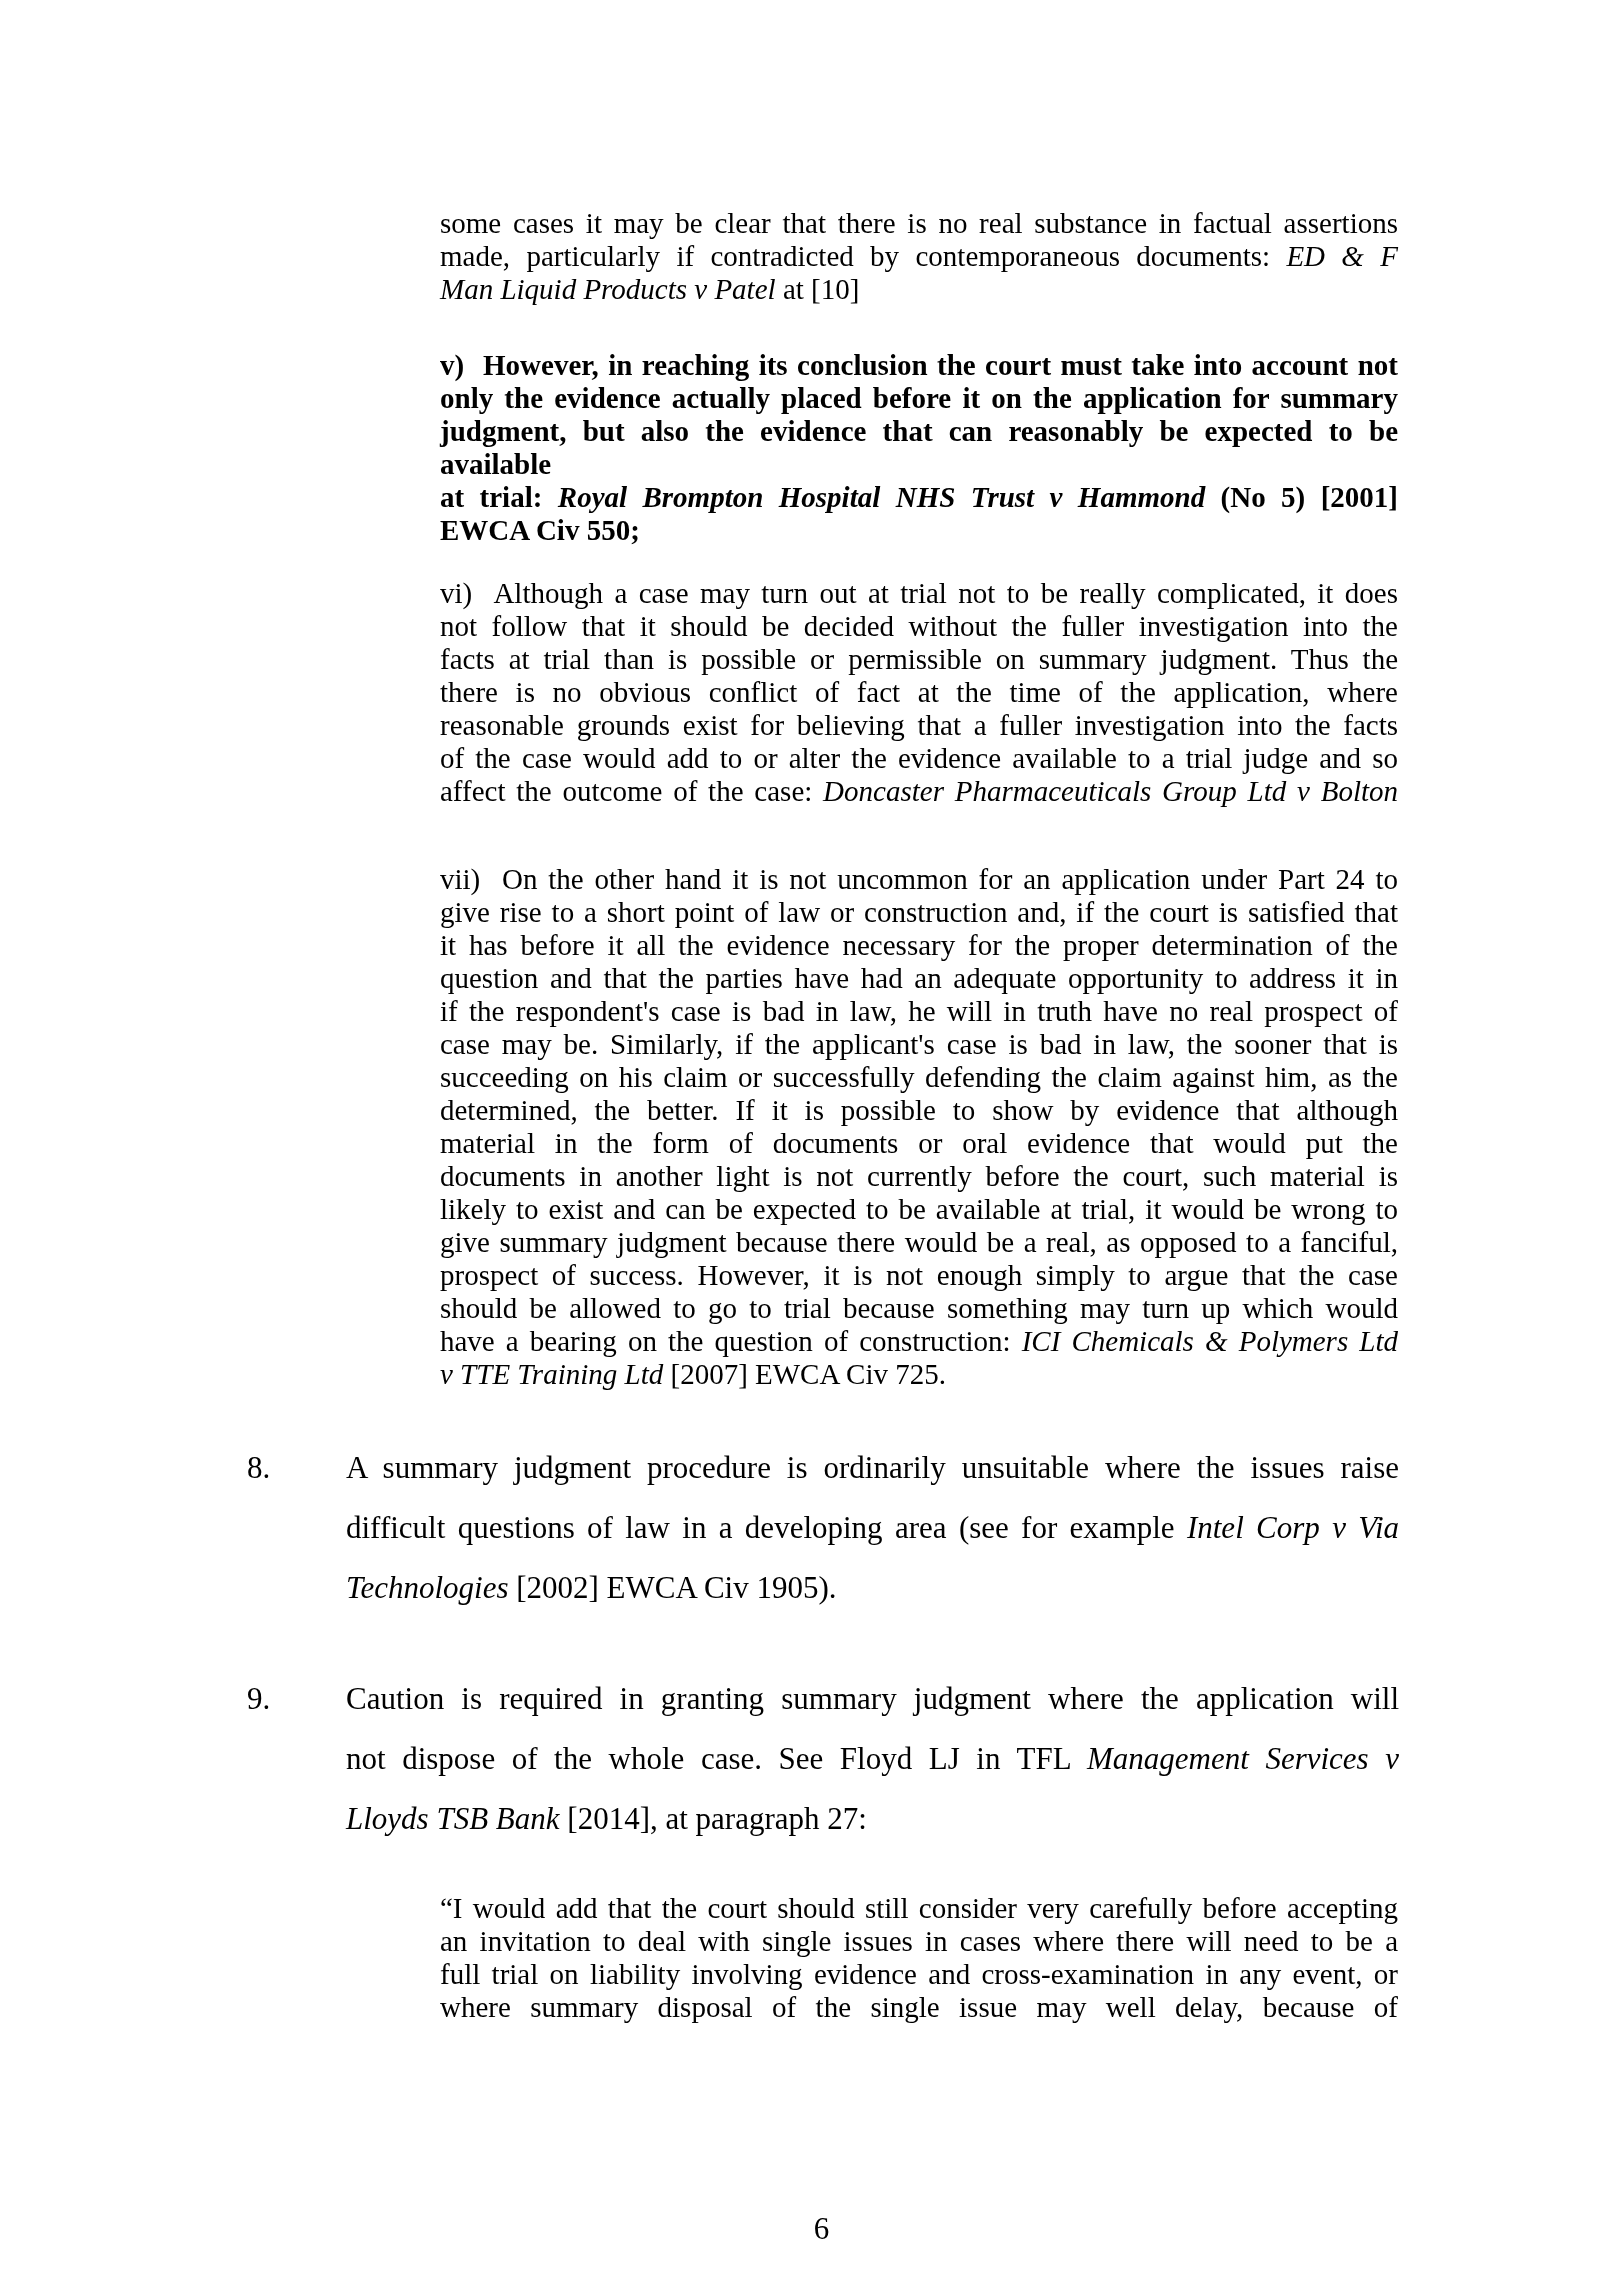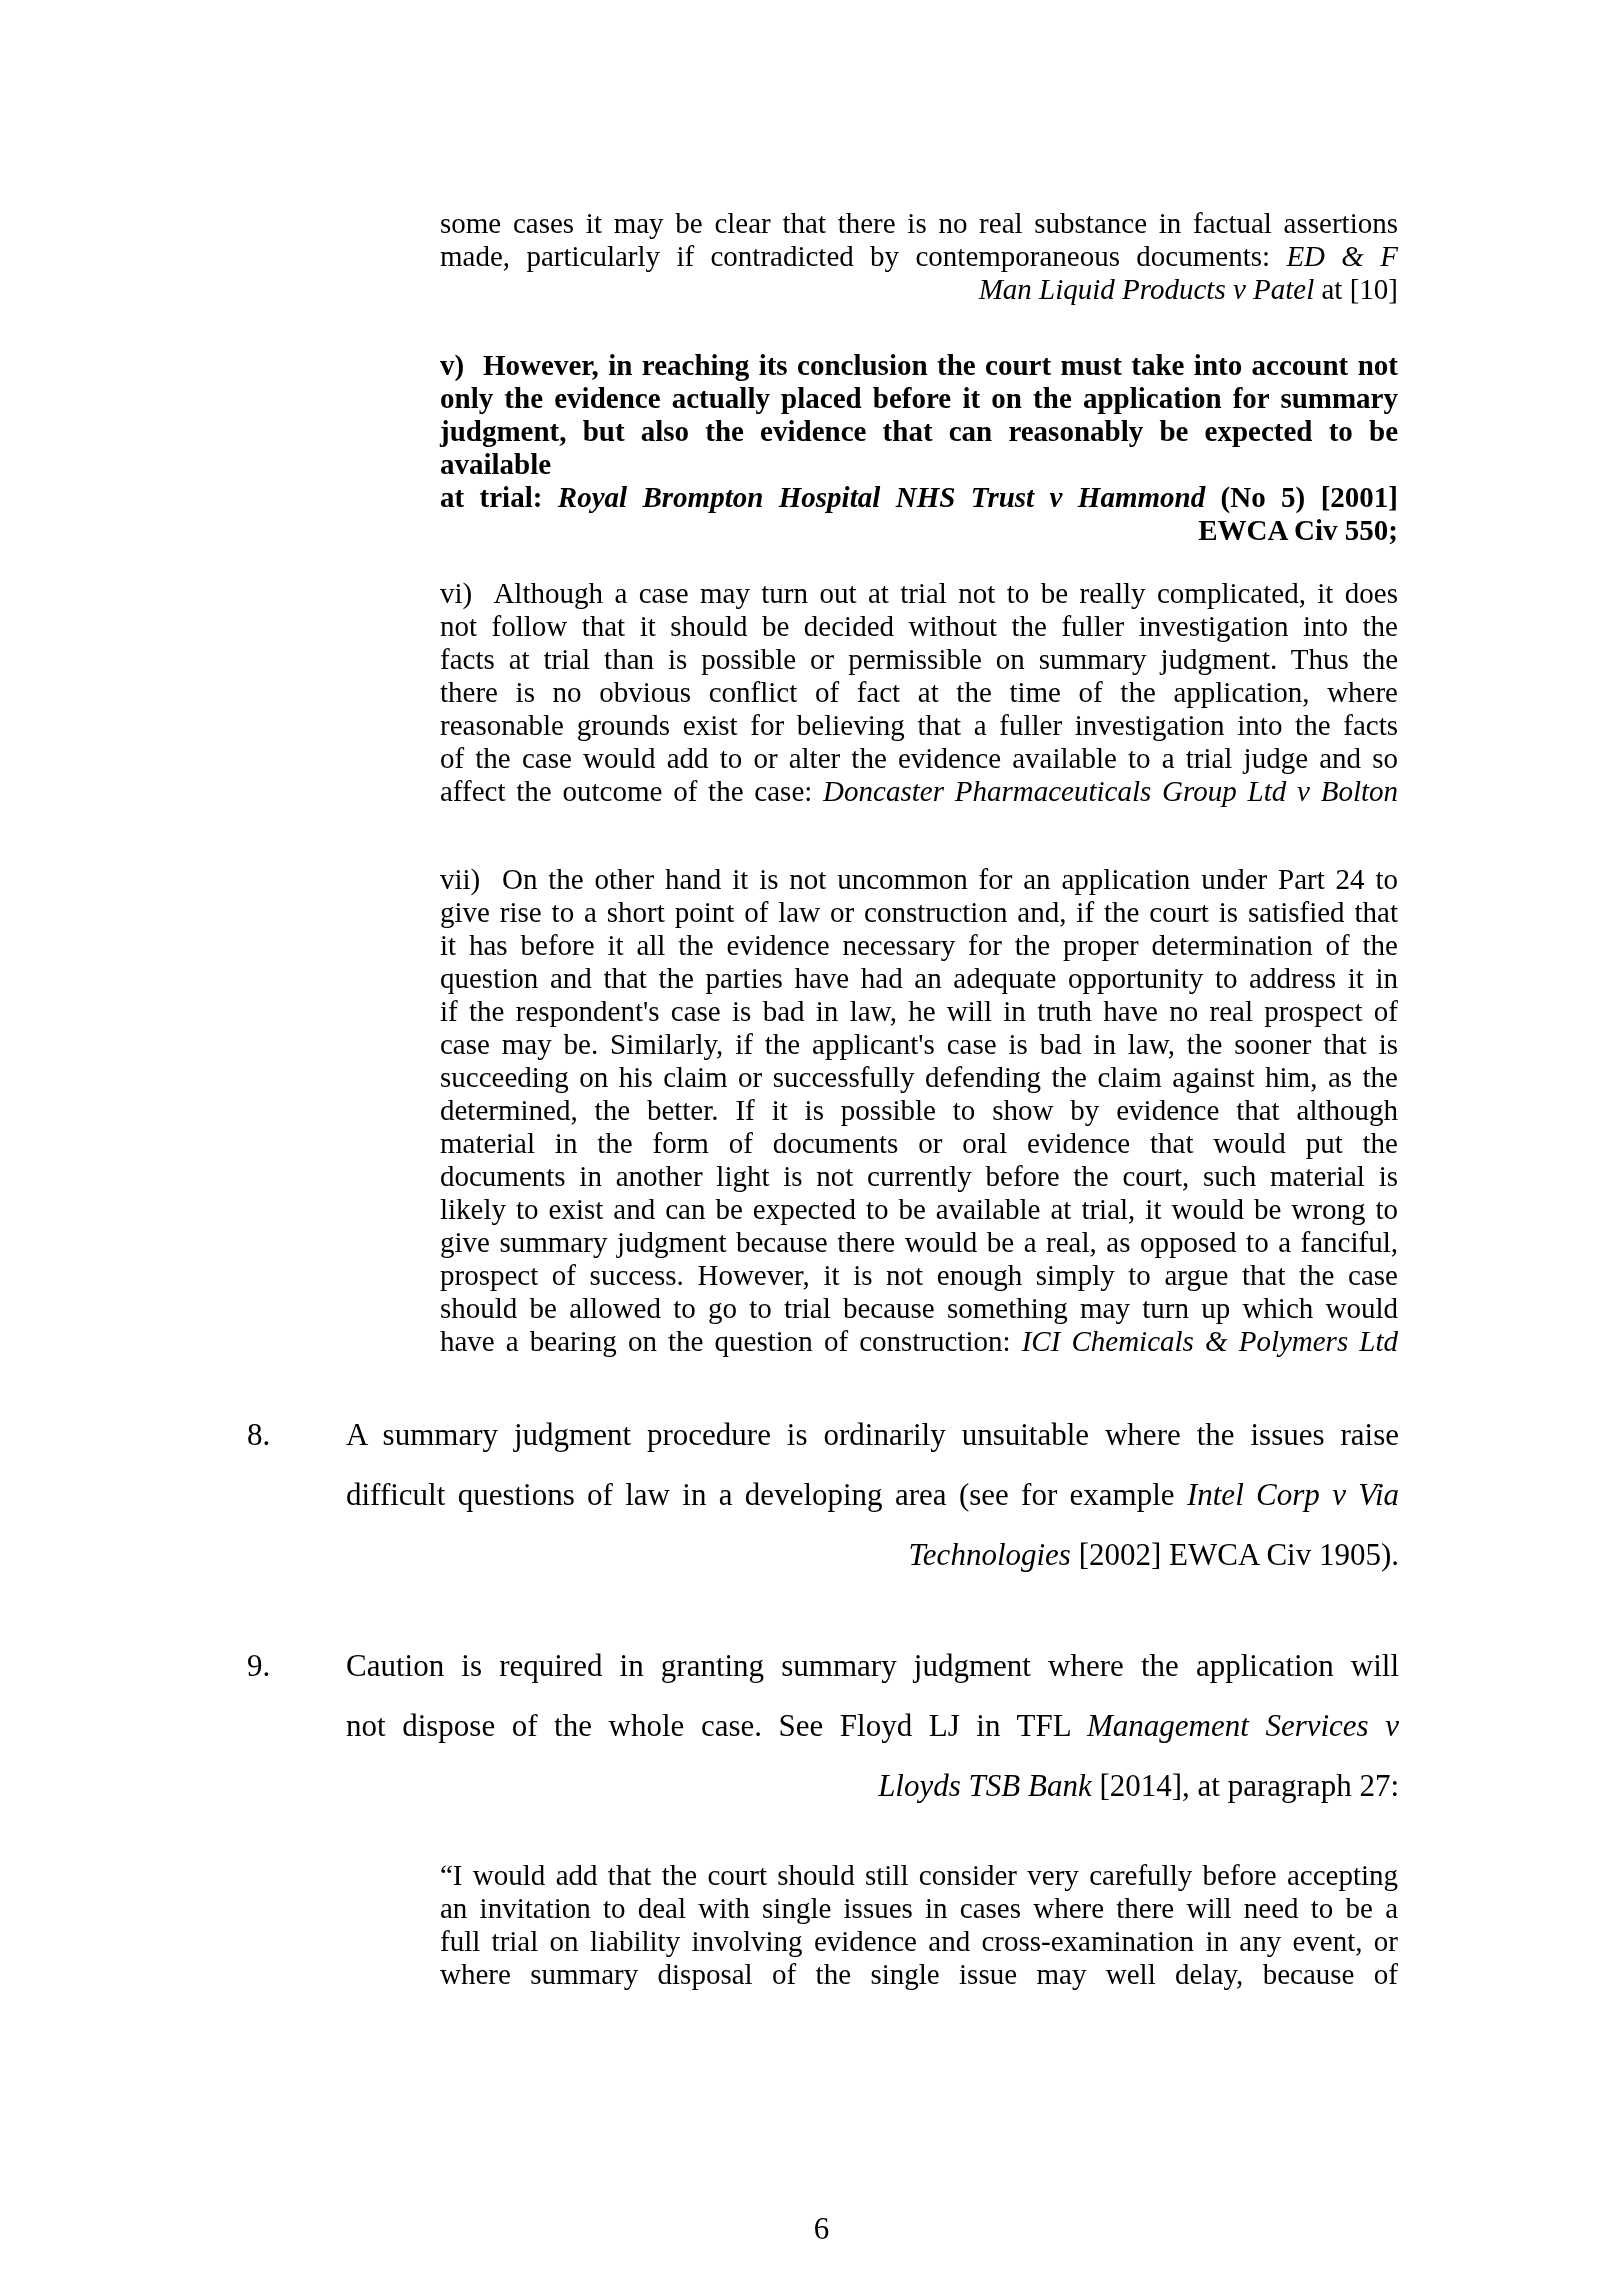--- a/index.html
+++ b/index.html
@@ -36,21 +36,21 @@
     margin-left: 346px;
     width: 1053px;
     font-size: 31px;
     line-height: 60px;
   }
   .num {
     position: absolute;
     left: -99px;
     top: 0;
   }
-  .line { text-align: right; }
+  .line { text-align: left; }
   .line.j {
     text-align: justify;
     text-align-last: justify;
   }
   .it { font-style: italic; }
   
   [data-name="quote-ed-f-man-liquid"]   { margin-bottom: 43px; }
   [data-name="quote-v-royal-brompton"]  { margin-bottom: 30px; font-weight: bold; }
   [data-name="quote-vi-doncaster"]      { margin-bottom: 55px; }
   [data-name="quote-vii-ici-chemicals"] { margin-bottom: 47px; }
@@ -101,20 +101,21 @@
         <div class="line j" data-name="quote-line"><span data-name="text-segment">case may be. Similarly, if the applicant's case is bad in law, the sooner that is</span></div>
         <div class="line j" data-name="quote-line"><span data-name="text-segment">succeeding on his claim or successfully defending the claim against him, as the</span></div>
         <div class="line j" data-name="quote-line"><span data-name="text-segment">determined, the better. If it is possible to show by evidence that although</span></div>
         <div class="line j" data-name="quote-line"><span data-name="text-segment">material in the form of documents or oral evidence that would put the</span></div>
         <div class="line j" data-name="quote-line"><span data-name="text-segment">documents in another light is not currently before the court, such material is</span></div>
         <div class="line j" data-name="quote-line"><span data-name="text-segment">likely to exist and can be expected to be available at trial, it would be wrong to</span></div>
         <div class="line j" data-name="quote-line"><span data-name="text-segment">give summary judgment because there would be a real, as opposed to a fanciful,</span></div>
         <div class="line j" data-name="quote-line"><span data-name="text-segment">prospect of success. However, it is not enough simply to argue that the case</span></div>
         <div class="line j" data-name="quote-line"><span data-name="text-segment">should be allowed to go to trial because something may turn up which would</span></div>
         <div class="line j" data-name="quote-line"><span data-name="text-segment">have a bearing on the question of construction: </span><span class="it" data-name="case-citation">ICI Chemicals &amp; Polymers Ltd</span></div>
+        <div class="line" data-name="quote-line"><span class="it" data-name="case-citation">v TTE Training Ltd</span><span data-name="text-segment"> [2007] EWCA Civ 725.</span></div>
       </div>
       <div class="block numbered" data-name="para-8-intel">
         <span class="num" data-name="paragraph-number">8.</span>
         <div class="line j" data-name="paragraph-line"><span data-name="text-segment">A summary judgment procedure is ordinarily unsuitable where the issues raise</span></div>
         <div class="line j" data-name="paragraph-line"><span data-name="text-segment">difficult questions of law in a developing area (see for example </span><span class="it" data-name="case-citation">Intel Corp v Via</span></div>
         <div class="line" data-name="paragraph-line"><span class="it" data-name="case-citation">Technologies</span><span data-name="text-segment"> [2002] EWCA Civ 1905).</span></div>
       </div>
       <div class="block numbered" data-name="para-9-tfl">
         <span class="num" data-name="paragraph-number">9.</span>
         <div class="line j" data-name="paragraph-line"><span data-name="text-segment">Caution is required in granting summary judgment where the application will</span></div>

